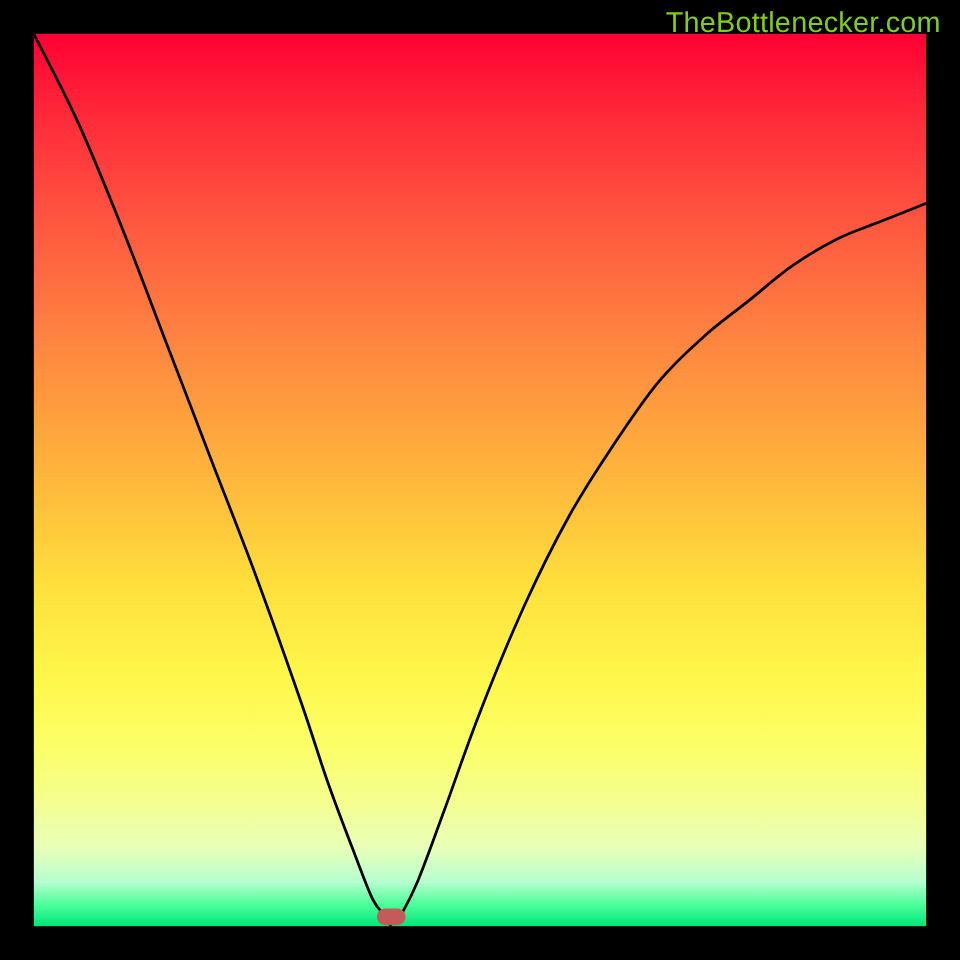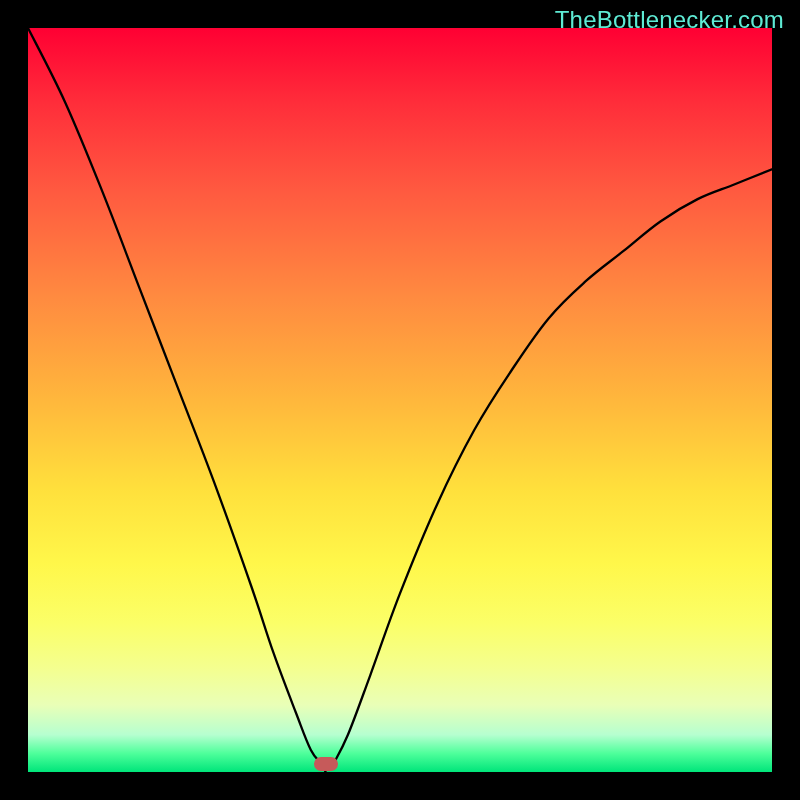--- a/index.html
+++ b/index.html
@@ -66,21 +66,21 @@
     background: #c65a5a;
     transform: translate(-50%, -50%);
   }
 
   .watermark {
     position: absolute;
     top: 6px;
     right: 16px;
     font-size: 24px;
     font-weight: 400;
-    color: #5eead4;
+    color: #84cc16;
     letter-spacing: 0.2px;
     user-select: none;
   }
 </style>
 </head>
 <body>
 
 <div class="frame">
 
   <div class="plot-area">

